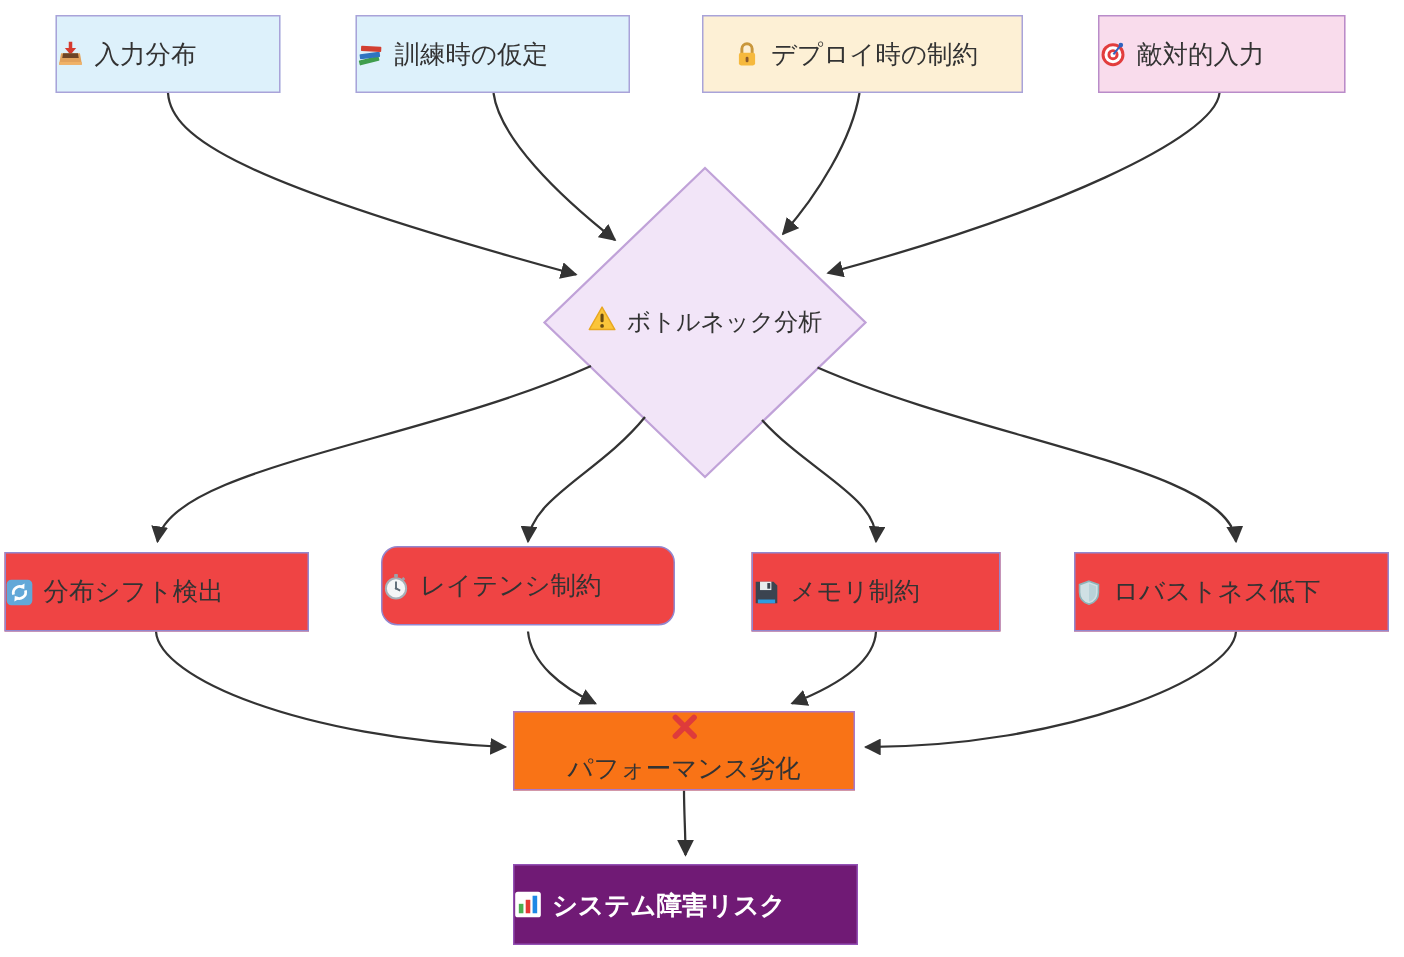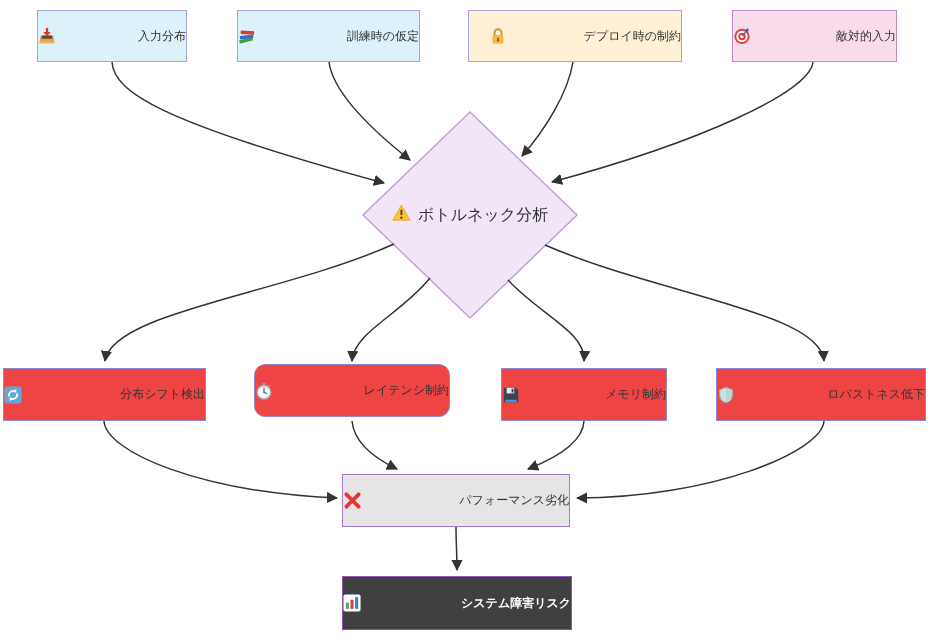--- a/index.html
+++ b/index.html
@@ -3,31 +3,31 @@
 <meta charset="utf-8">
 <style>
   html,body{margin:0;padding:0;background:#ffffff;}
   .canvas{
     position:relative;width:936px;height:638px;overflow:hidden;
     font-family:"Liberation Sans","DejaVu Sans",sans-serif;
     background:#ffffff;
   }
   .edges{position:absolute;left:0;top:0;}
   .node{
-    position:absolute;display:flex;align-items:center;justify-content:space-between;
-    gap:7px;font-size:12px;color:#333333;border:1.5px solid #9370db;
+    position:absolute;display:flex;align-items:center;justify-content:flex-start;
+    gap:7px;font-size:17px;color:#333333;border:1.5px solid #9370db;
     box-sizing:border-box;white-space:nowrap;
   }
   .node .ic{display:flex;align-items:center;}
   .blue{background:#ddf1fb;border-color:#a9a3d9;}
   .cream{background:#fdf0d5;border-color:#a9a3d9;}
   .pink{background:#f9dcec;border-color:#b98cc9;}
   .lav{background:#ef4444;border-color:#9387cf;}
-  .perf{background:#e5e5e5;border-color:#a878c8;}
-  .risk{background:#404040;border-color:#9351b5;color:#ffffff;font-weight:bold;}
+  .perf{background:#f97316;border-color:#a878c8;flex-direction:column;}
+  .risk{background:#701a75;border-color:#9351b5;color:#ffffff;font-weight:bold;}
   .diamond-label{
     position:absolute;left:470px;top:215px;transform:translate(-50%,-50%);
     display:flex;align-items:center;gap:7px;font-size:16px;color:#333333;white-space:nowrap;
   }
 </style>
 </head>
 <body>
 
 <div class="canvas">
 

